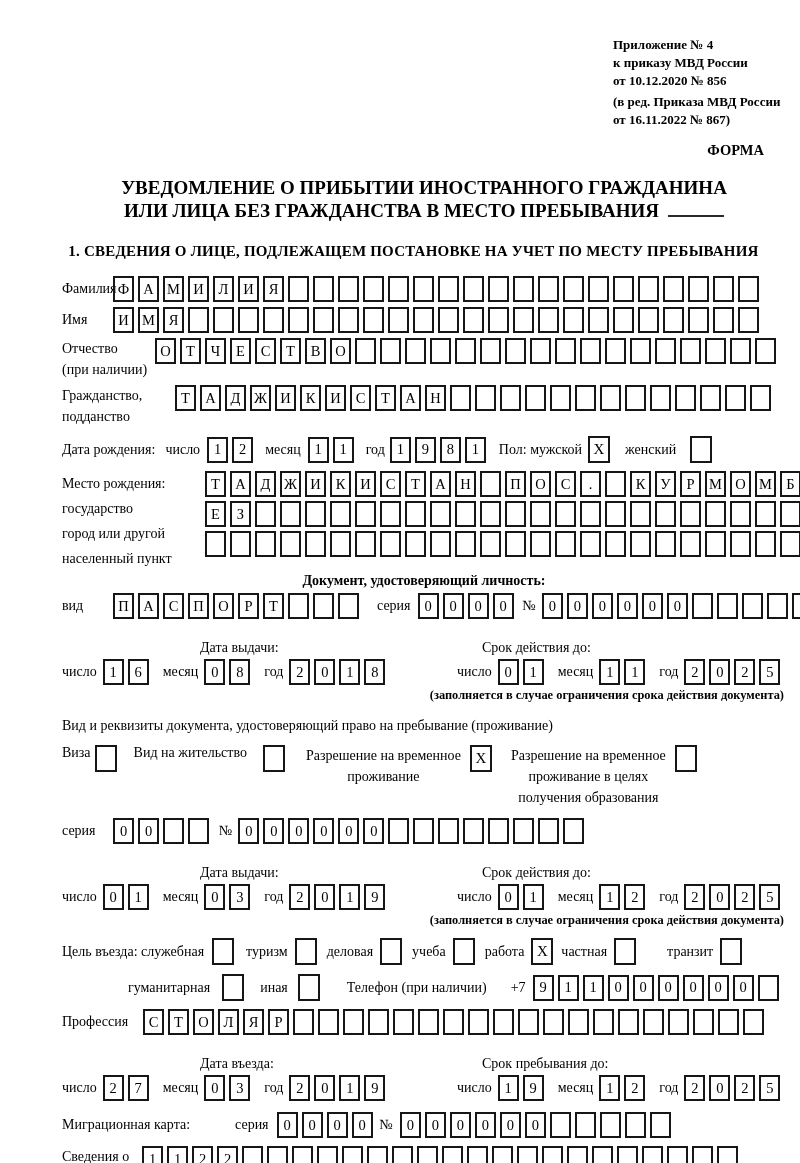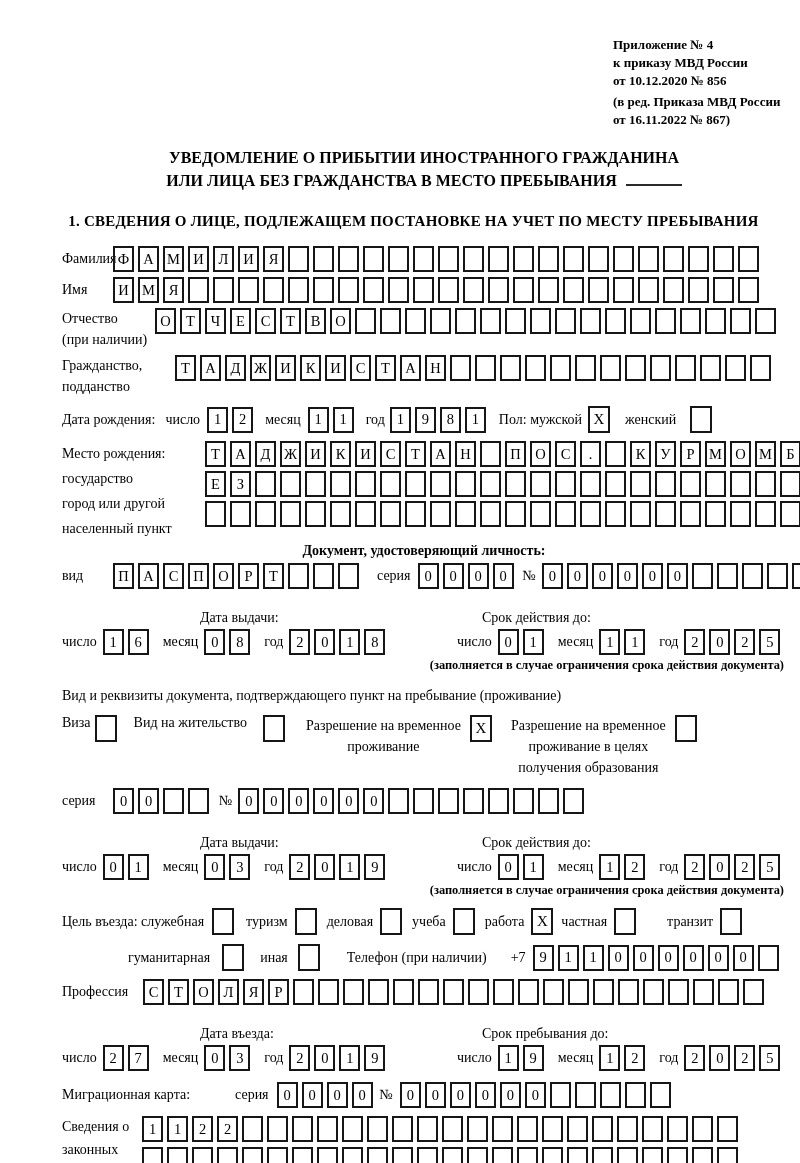--- a/index.html
+++ b/index.html
@@ -7,21 +7,21 @@
   .page {
     width: 800px; height: 1163px; background: #fff; color:#000;
     font-family: "Liberation Serif", "DejaVu Serif", serif;
     padding: 36px 14px 0 62px; overflow: hidden; position: relative;
   }
   .annex { margin-left: 551px; font-size: 13px; line-height: 18px; font-weight: bold; }
   .annex .gap { margin-top: 3px; }
   .forma { margin-top: 13px; padding-right: 22px; text-align: right;
            font-weight: bold; font-size: 14.5px; }
   .title { margin-top: 17px; text-align: center; font-weight: bold;
-           font-size: 16px; line-height: 23px; }
+           font-size: 19px; line-height: 23px; }
   .blank-line { display:inline-block; width:56px; border-bottom: 2.5px solid #2a2a2a;
            height: 0.9em; margin-left: 9px; }
   .sec-heading { margin-top: 21px; margin-left: -21px; text-align: center;
            font-weight: bold; font-size: 15px; white-space: nowrap; letter-spacing: .2px; }
   .frow { display: flex; align-items: center; margin-top: 5px; font-size: 14px; }
   .top { align-items: flex-start; }
   .lblcol { flex: 0 0 auto; line-height: 21px; }
   .cells { display: flex; flex: 0 0 auto; }
   .cell { width: 21px; height: 26px; border: 2px solid #161616; margin-right: 4px;
           display: flex; align-items: center; justify-content: center;
@@ -54,20 +54,21 @@
 <div class="page">
 
   <div class="annex">
     <div>Приложение № 4</div>
     <div>к приказу МВД России</div>
     <div>от 10.12.2020 № 856</div>
     <div class="gap">(в ред. Приказа МВД России</div>
     <div>от 16.11.2022 № 867)</div>
   </div>
 
+  <div class="forma">ФОРМА</div>
 
   <div class="title">
     <div>УВЕДОМЛЕНИЕ О ПРИБЫТИИ ИНОСТРАННОГО ГРАЖДАНИНА</div>
     <div><span>ИЛИ ЛИЦА БЕЗ ГРАЖДАНСТВА В МЕСТО ПРЕБЫВАНИЯ</span><span class="blank-line"></span></div>
   </div>
 
   <div class="sec-heading">1. СВЕДЕНИЯ О ЛИЦЕ, ПОДЛЕЖАЩЕМ ПОСТАНОВКЕ НА УЧЕТ ПО МЕСТУ ПРЕБЫВАНИЯ</div>
 
   <div class="frow" style="margin-top:16px">
     <span class="t" style="width:51px">Фамилия</span>
@@ -395,21 +396,21 @@
             <span class="cell">0</span>
             <span class="cell">2</span>
             <span class="cell">5</span>
           </span>
       </div>
     </div>
   </div>
   <div class="note">(заполняется в случае ограничения срока действия документа)</div>
 
   <div class="intro">
-    <div>Вид и реквизиты документа, подтверждающего пункт на пребывание (проживание)</div>
+    <div>Вид и реквизиты документа, удостоверяющий право на пребывание (проживание)</div>
   </div>
 
   <div class="opts">
     <span class="opt">
       <span class="t">Виза</span>
       <span class="cb" style="margin-left:4px"></span>
     </span>
     <span class="opt" style="margin-left:17px">
       <span class="t">Вид на жительство</span>
       <span class="cb" style="margin-left:16px"></span>

